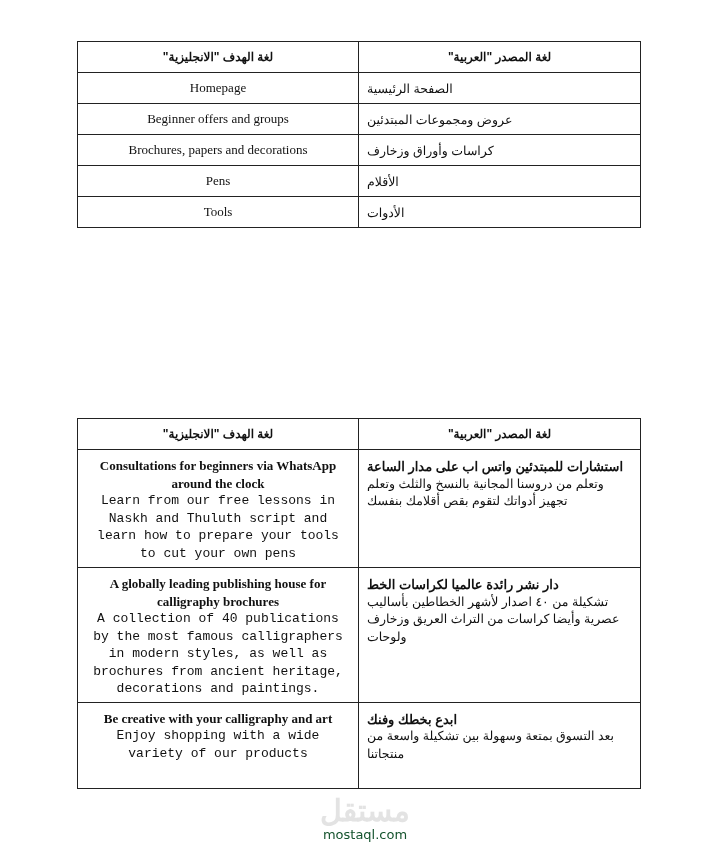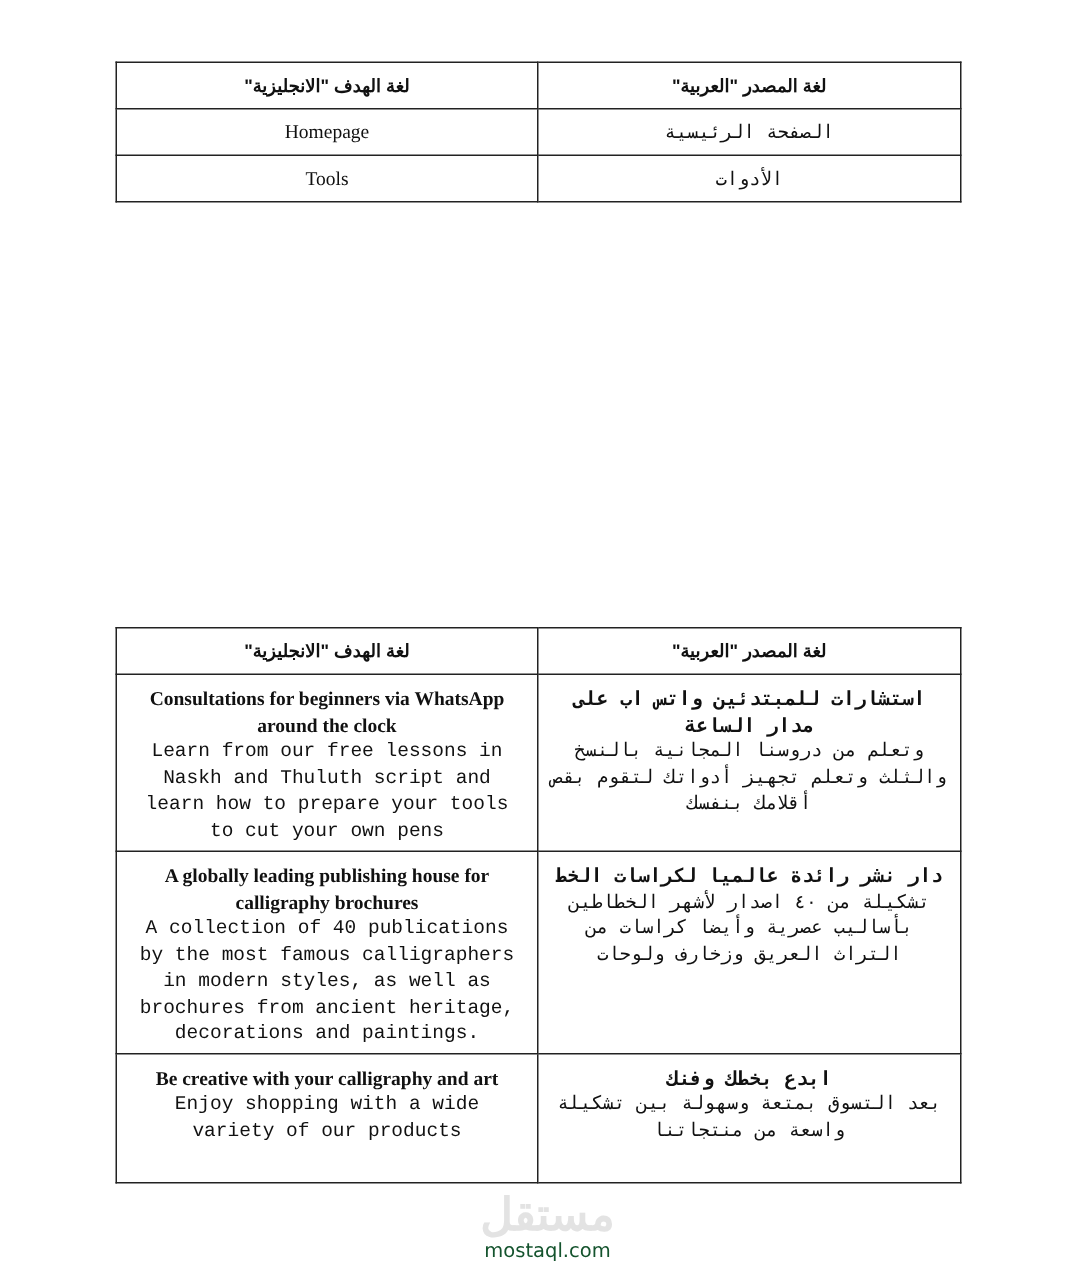--- a/index.html
+++ b/index.html
@@ -9,22 +9,22 @@
           table-layout: fixed; }
   td, th { border: 1.3px solid #222; vertical-align: top; padding: 0; }
   col.c-en { width: 281px; }
   col.c-ar { width: 282px; }
   #t1 { top: 41px; }
   #t2 { top: 418px; }
   th { font-family: "Liberation Sans", sans-serif; font-weight: bold; font-size: 12px;
        text-align: center; height: 30px; vertical-align: middle; direction: rtl; }
   #t1 td { height: 30px; vertical-align: middle; }
   .en { font-size: 13px; padding: 0 8px; direction: ltr; text-align: center; }
-  .ar { font-family: Liberation Mono, monospace; font-size: 12.5px; padding: 0 8px;
-        direction: rtl; text-align: center; }
+  .ar { font-family: Liberation Sans, sans-serif; font-size: 12.5px; padding: 0 8px;
+        direction: rtl; text-align: left; }
   #t2 td.en { padding: 7px 8px 4px 8px; line-height: 17.5px; }
   #t2 td.ar { padding: 8px 8px 4px 8px; line-height: 17.5px; }
   .en .b { font-weight: bold; display: block; }
   .ar .b { font-weight: bold; display: block; font-size: 13px; }
   .ar .d { display: block; }
   .en .d { display: block; font-family: Liberation Mono, monospace; }
   #t2 tr.r1 td { height: 105px; }
   #t2 tr.r2 td { height: 107px; }
   #t2 tr.r3 td { height: 73px; }
   .wm { position: absolute; left: 300px; top: 794px; width: 130px; text-align: center;
@@ -45,20 +45,32 @@
   <thead>
     <tr>
       <th>لغة الهدف "الانجليزية"</th>
       <th>لغة المصدر "العربية"</th>
     </tr>
   </thead>
   <tbody>
     <tr>
       <td class="en">Homepage</td>
       <td class="ar">الصفحة الرئيسية</td>
+    </tr>
+    <tr>
+      <td class="en">Beginner offers and groups</td>
+      <td class="ar">عروض ومجموعات المبتدئين</td>
+    </tr>
+    <tr>
+      <td class="en">Brochures, papers and decorations</td>
+      <td class="ar">كراسات وأوراق وزخارف</td>
+    </tr>
+    <tr>
+      <td class="en">Pens</td>
+      <td class="ar">الأقلام</td>
     </tr>
     <tr>
       <td class="en">Tools</td>
       <td class="ar">الأدوات</td>
     </tr>
   </tbody>
 </table>
 
 <table id="t2">
   <colgroup>

